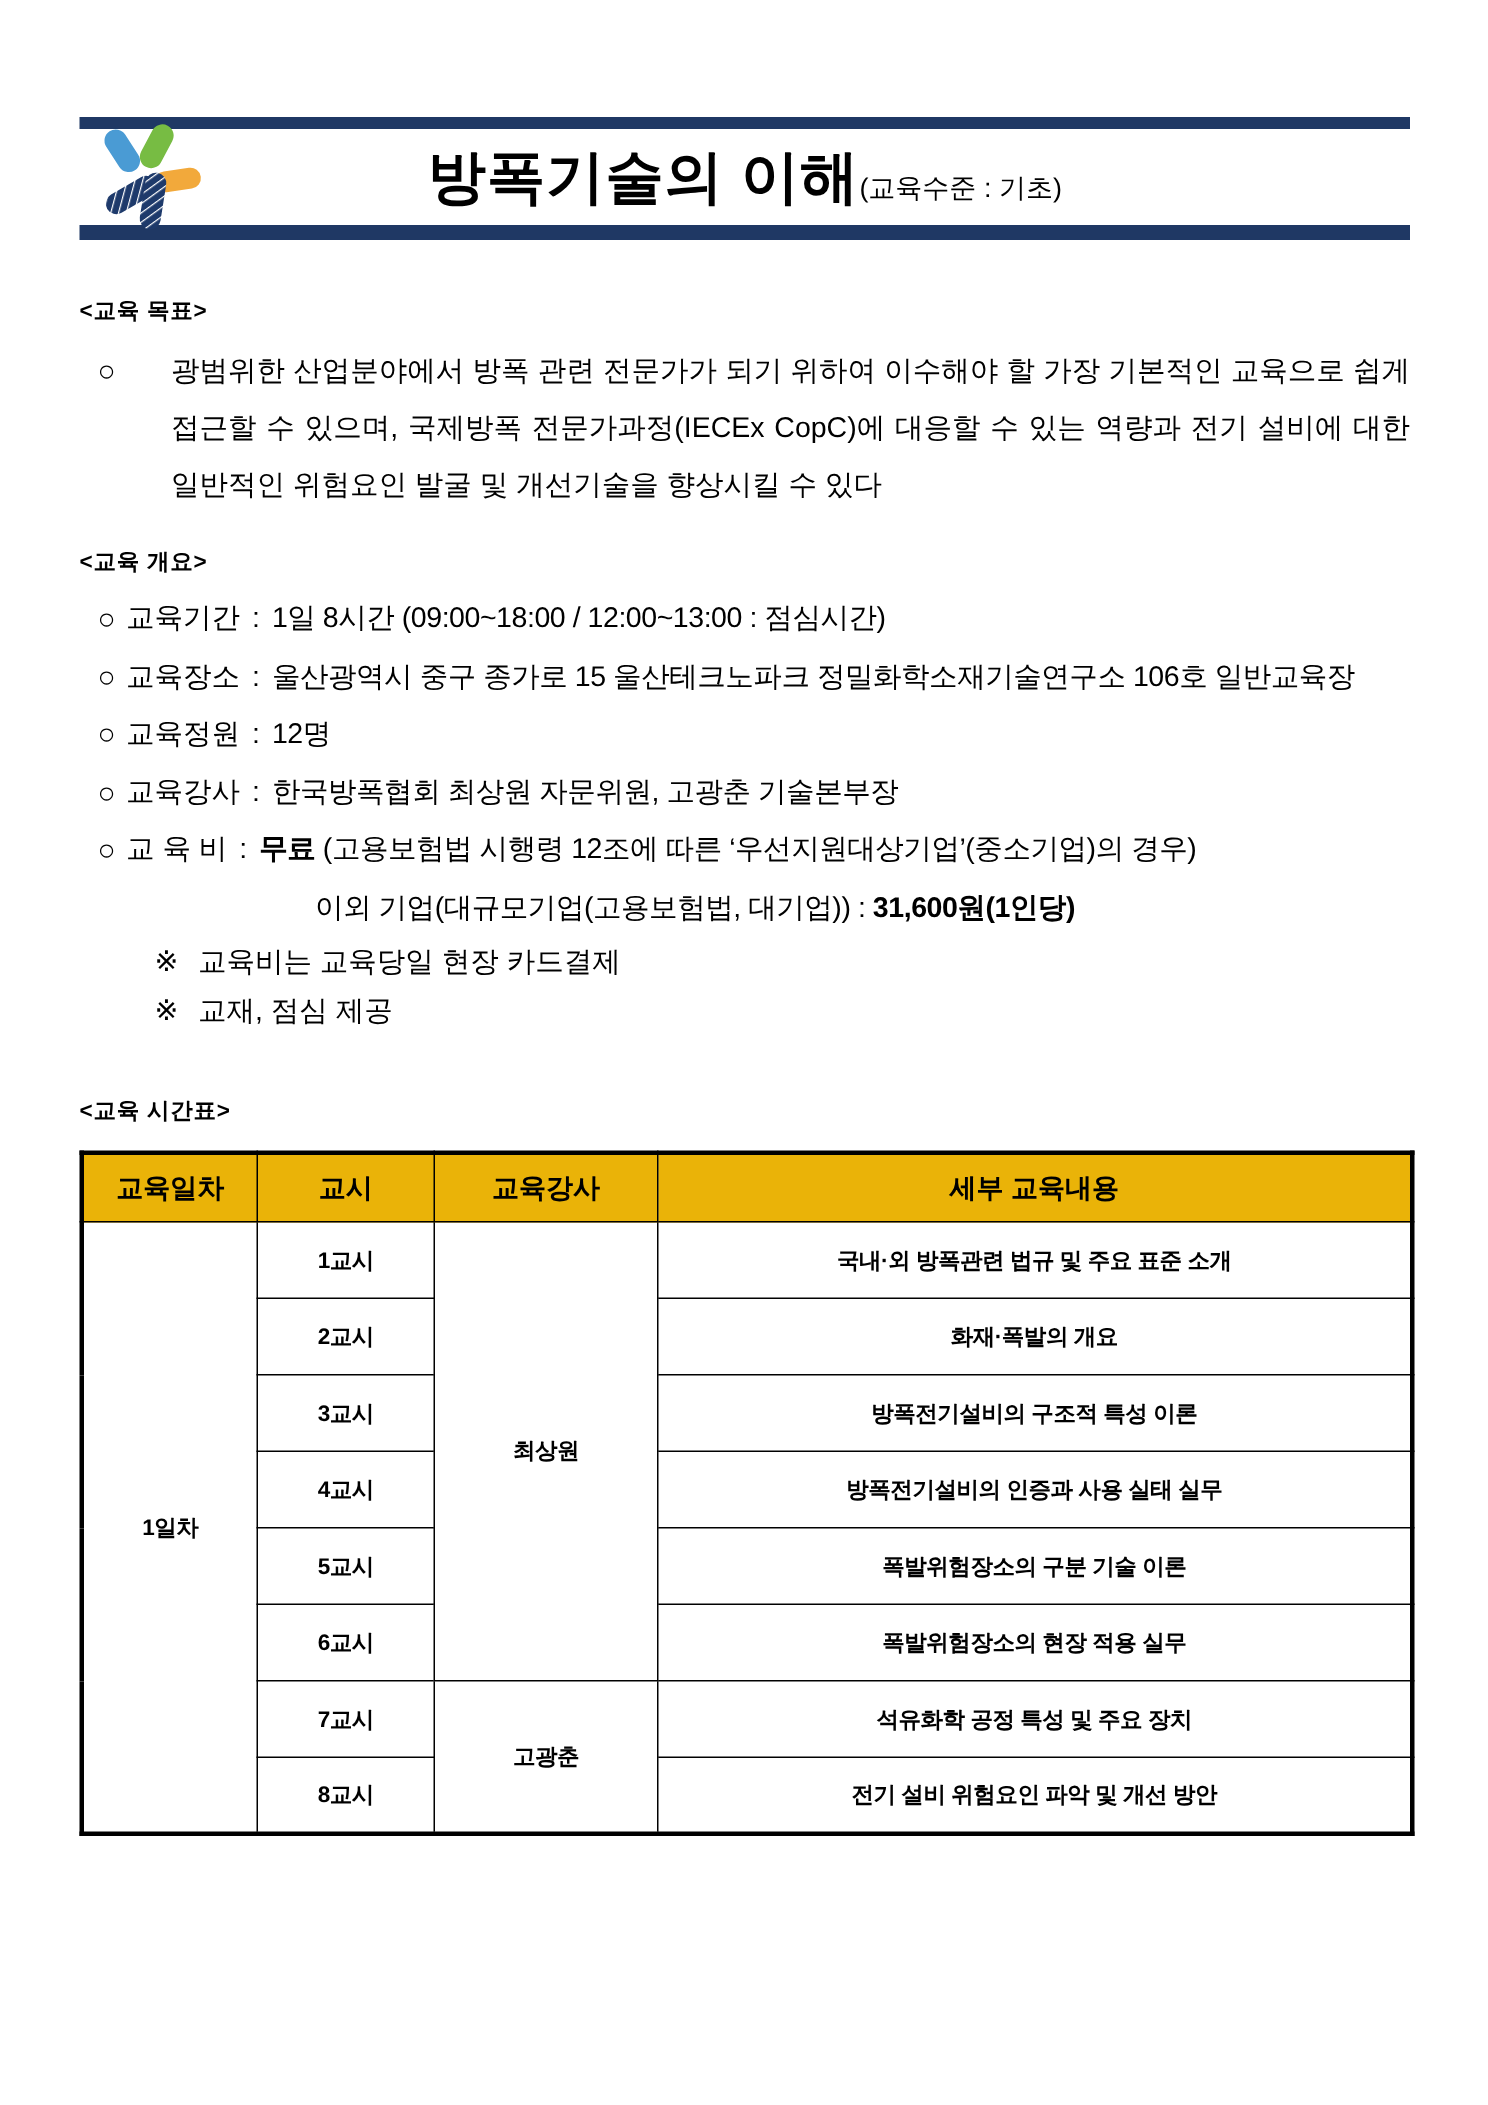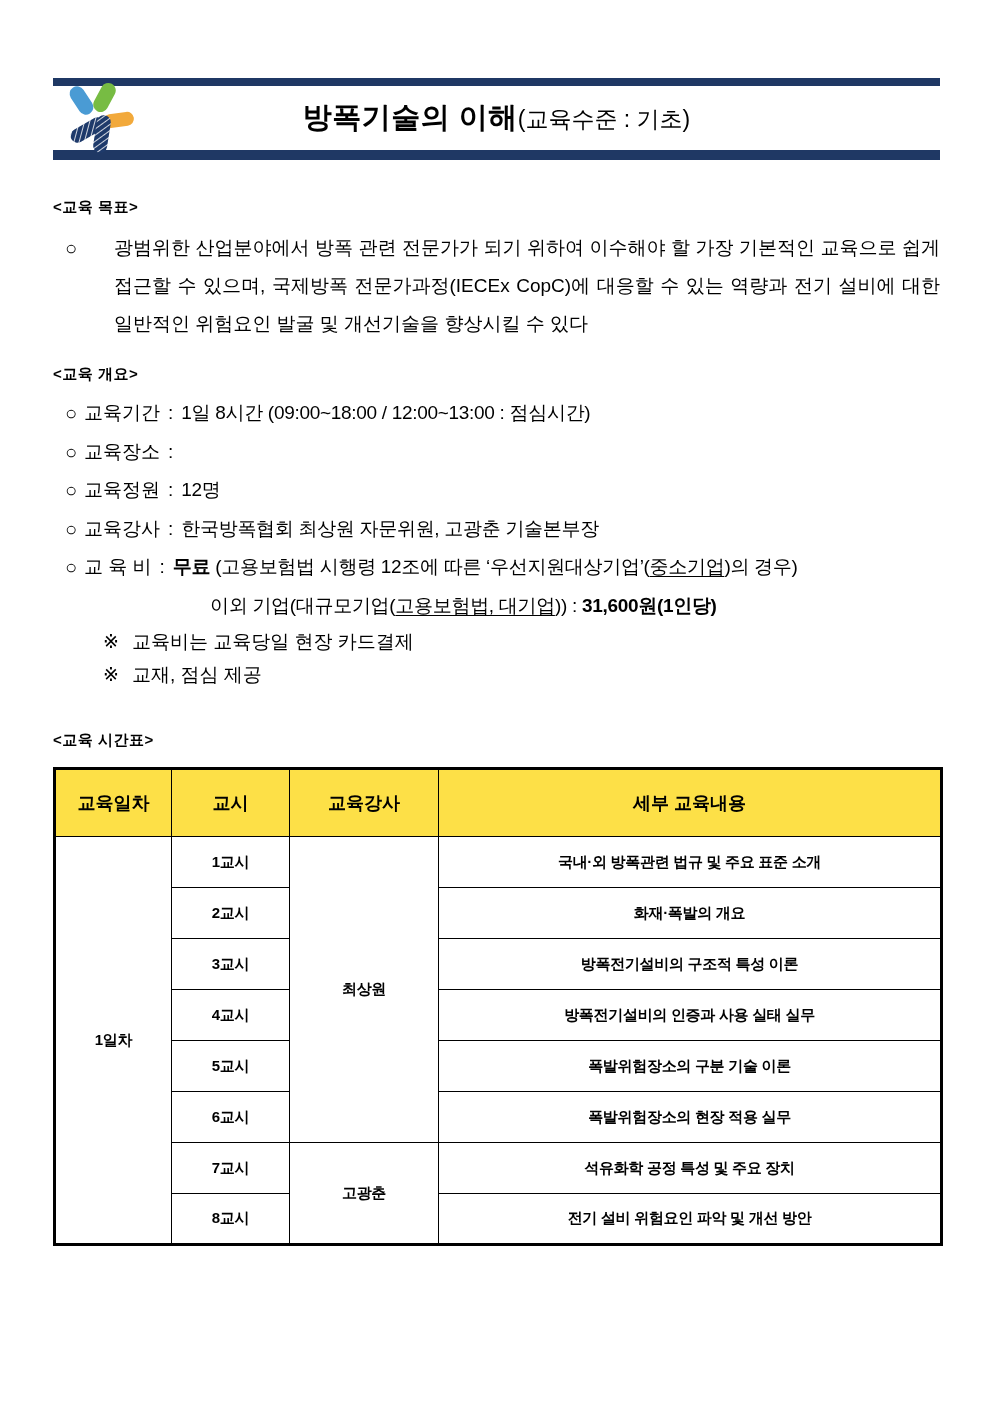--- a/index.html
+++ b/index.html
@@ -11,22 +11,22 @@
   }
   .content { padding:0 52px 0 53px; }
 
   
   .header { margin-top:78px; }
   .bar-top { height:8px; background:#1F3864; }
   .bar-bottom { height:10px; background:#1F3864; }
   .header-body { position:relative; height:64px; display:flex; align-items:center; justify-content:center; }
   .logo { position:absolute; left:4px; top:-4px; width:82px; height:74px; }
   .title-wrap { display:flex; align-items:baseline; }
-  .doc-title { font-size:29px; font-weight:bold; letter-spacing:0.5px; }
-  .doc-subtitle { font-size:23px; }
+  .doc-title { font-size:39px; font-weight:bold; letter-spacing:0.5px; }
+  .doc-subtitle { font-size:18px; }
 
   
   .section-heading { font-size:15px; font-weight:bold; letter-spacing:0.5px; }
   .goal-section { margin-top:38px; }
   .overview-section { margin-top:22px; }
   .timetable-section { margin-top:40px; }
 
   
   .goal-row { display:flex; margin-top:12px; }
   .bullet-marker { font-size:20px; line-height:38px; width:31px; flex:0 0 31px; padding-left:12px; }
@@ -34,28 +34,28 @@
 
   
   .ov-items { margin-top:10px; }
   .ov-row { display:flex; font-size:19px; line-height:38.5px; }
   .ov-label { white-space:pre; }
   .ov-sep { margin:0 8px; }
   .ov-value { white-space:nowrap; letter-spacing:-0.3px; }
   .fee-value { white-space:nowrap; letter-spacing:-0.3px; }
   .fee-line2 { padding-left:157px; font-size:19px; line-height:38.5px; white-space:nowrap; letter-spacing:-0.3px; }
   .bold { font-weight:bold; }
-  .uline { text-decoration:underline; text-underline-offset:3px; }
+  .uline { text-underline-offset:3px; }
   .note-row { display:flex; padding-left:50px; font-size:19px; line-height:33px; }
   .note-marker { margin-right:13px; }
 
   
   .timetable { margin-top:17px; border-collapse:collapse; width:887px; table-layout:fixed; border:3px solid #000; }
   .timetable th, .timetable td { border:1.5px solid #000; text-align:center; vertical-align:middle; }
-  .timetable th { height:68px; background:#fde047; font-size:18px; font-weight:bold; }
+  .timetable th { height:46px; background:#eab308; font-size:18px; font-weight:bold; }
   .timetable td { height:51px; font-size:15px; font-weight:bold; letter-spacing:-0.3px; }
   .col-day   { width:117px; }
   .col-period{ width:118px; }
   .col-instr { width:149px; }
   .col-detail{ width:503px; }
 </style>
 </head>
 <body>
 
 <div class="page">
@@ -101,20 +101,21 @@
           <span class="bullet-marker">○</span>
           <span class="ov-label">교육기간</span>
           <span class="ov-sep">:</span>
           <span class="ov-value">1일 8시간 (09:00~18:00 / 12:00~13:00 : 점심시간)</span>
         </div>
 
         <div class="ov-row">
           <span class="bullet-marker">○</span>
           <span class="ov-label">교육장소</span>
           <span class="ov-sep">:</span>
+          <span class="ov-value">울산광역시 중구 종가로 15 울산테크노파크 정밀화학소재기술연구소 106호 일반교육장</span>
         </div>
 
         <div class="ov-row">
           <span class="bullet-marker">○</span>
           <span class="ov-label">교육정원</span>
           <span class="ov-sep">:</span>
           <span class="ov-value">12명</span>
         </div>
 
         <div class="ov-row">

